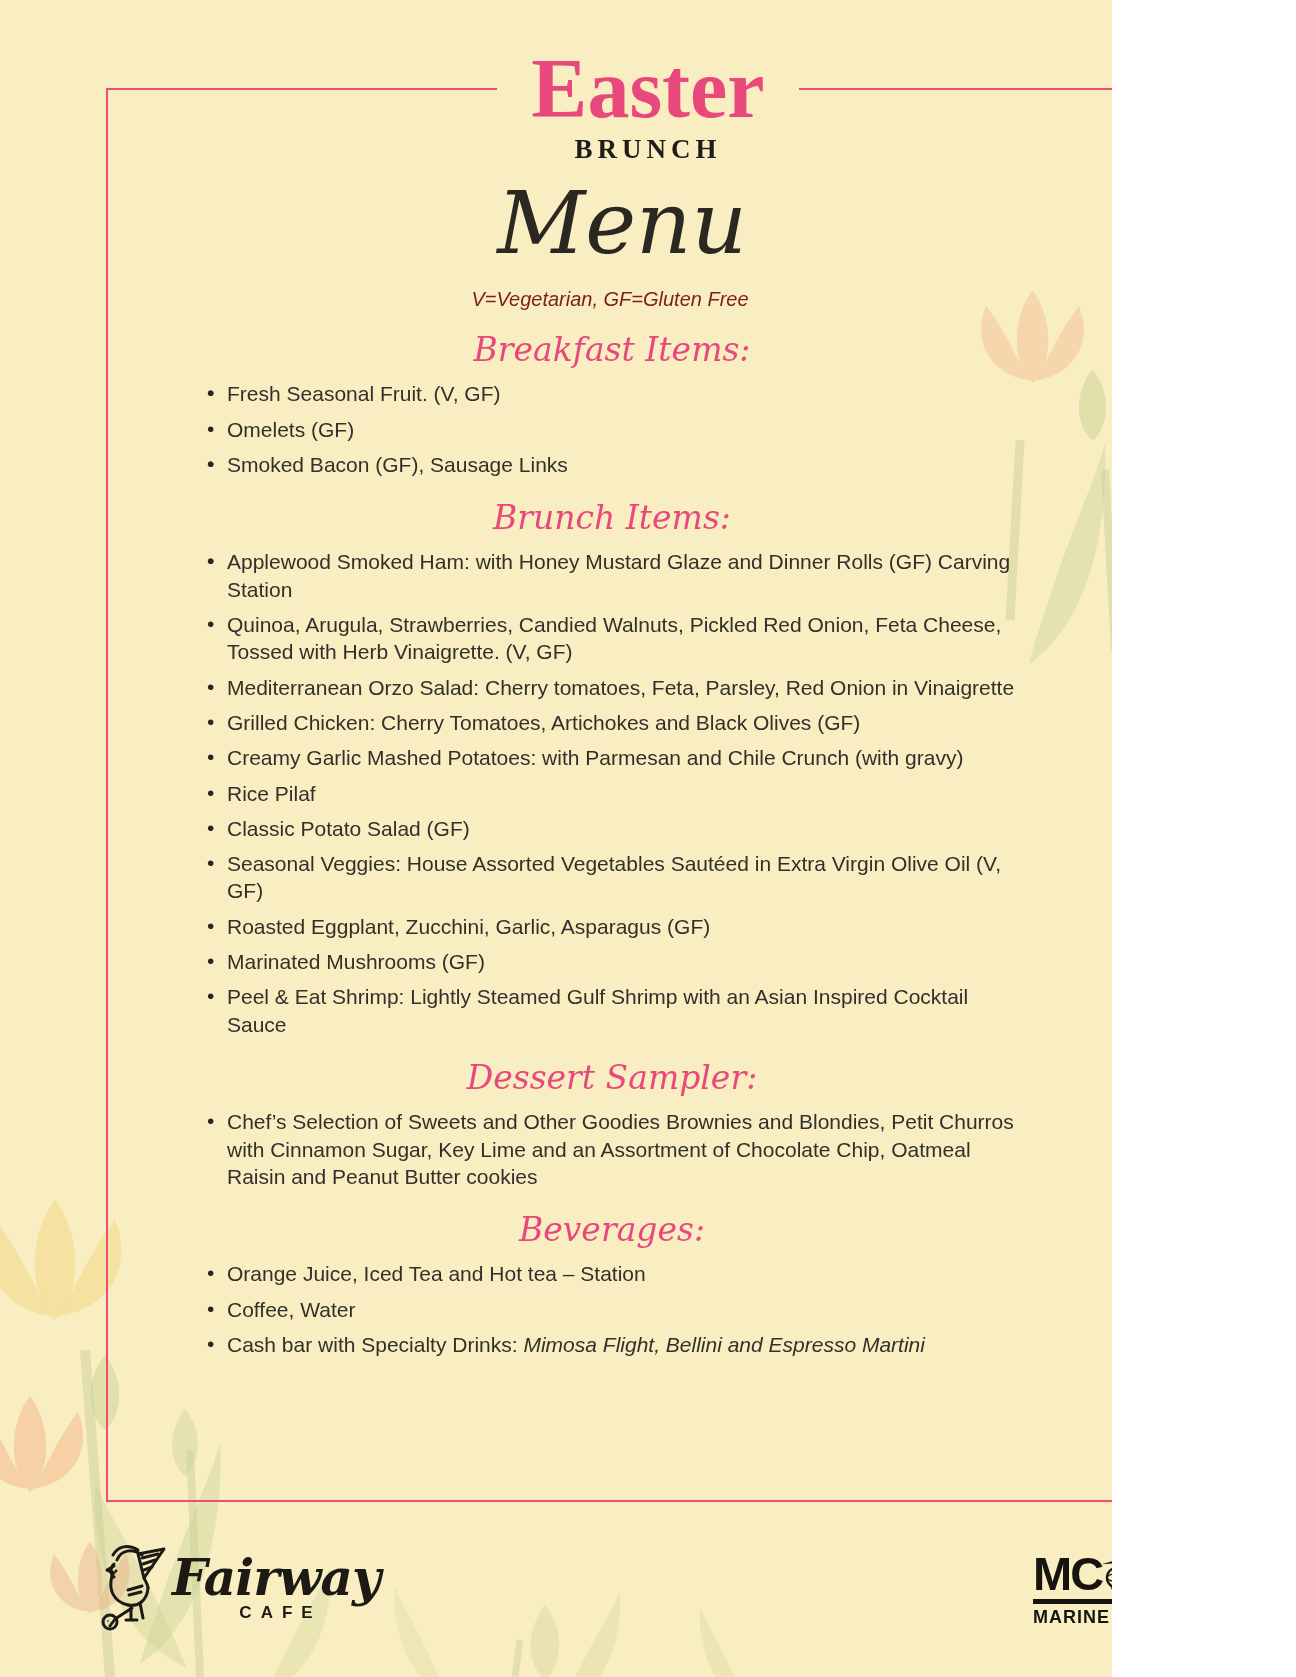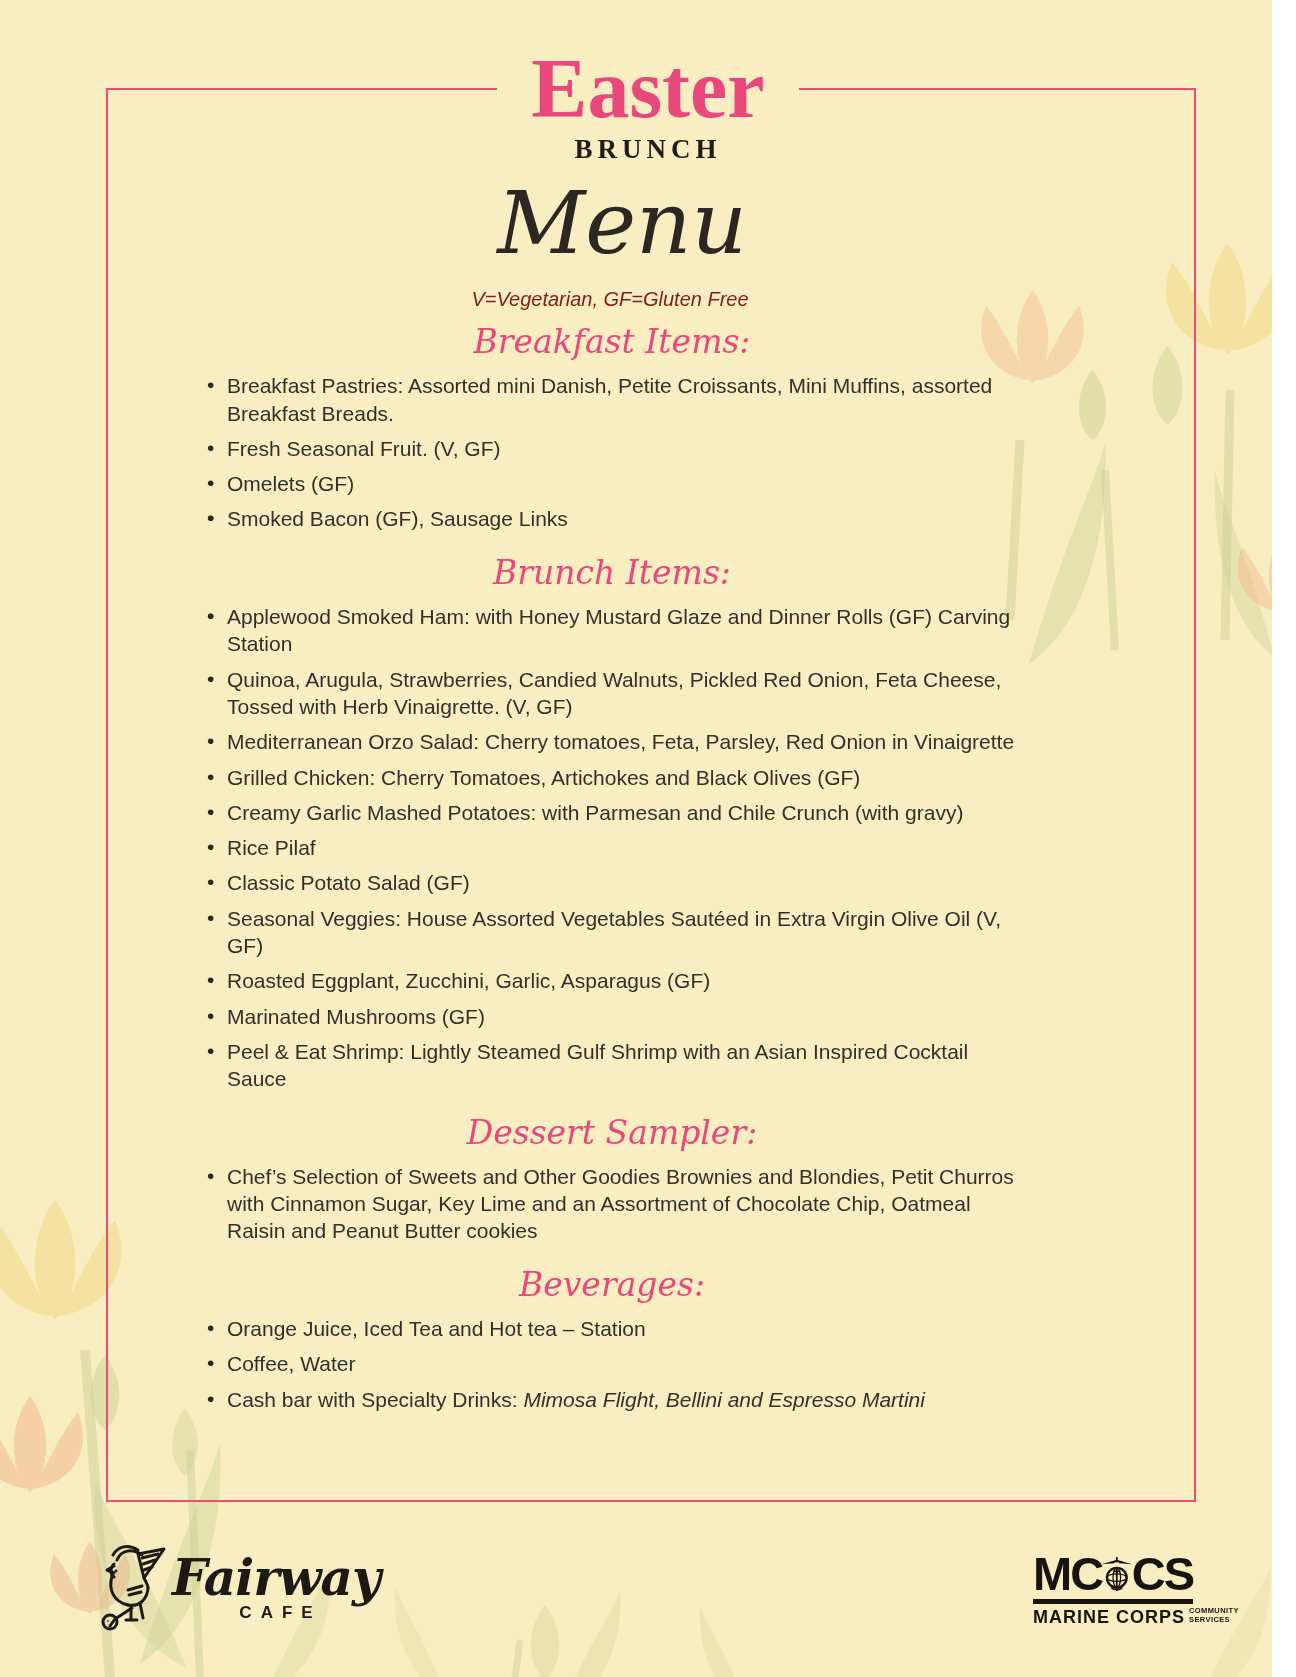--- a/index.html
+++ b/index.html
@@ -1,18 +1,18 @@
 <!DOCTYPE html>
 <html><head>
 <meta charset="utf-8">
 <style>
   html,body{margin:0;padding:0;}
   .page{
     position:relative;
-    width:1272px;height:1677px;
+    width:1112px;height:1677px;
     background:#f8eec1;
     overflow:hidden;
     font-family:"Liberation Sans", sans-serif;
     color:#33302c;
   }
   .bg-art{position:absolute;left:0;top:0;width:1296px;height:1677px;pointer-events:none;}
   .frame{
     position:absolute;left:106px;top:88px;width:1086px;height:1410px;
     border:2px solid #ee4d74;
   }
@@ -35,21 +35,21 @@
   .legend{
     position:absolute;left:0;top:288px;width:1220px;text-align:center;
     font-style:italic;font-size:20px;color:#7f1d1d;
   }
   .content{position:absolute;left:206px;top:320px;width:812px;}
   .sec-head{
     margin:22px 0 12px;text-align:center;
     font-family:"DejaVu Serif", serif;font-style:italic;font-weight:400;
     font-size:33px;line-height:1.1;color:#e8487c;
   }
-  .section:first-child .sec-head{margin-top:4px;}
+  .section:first-child .sec-head{margin-top:12px;}
   ul.items{list-style:none;margin:0;padding:0;}
   li.item{
     position:relative;padding-left:21px;margin-bottom:8px;
     font-size:21px;line-height:1.3;color:#33302c;
   }
   li.item .bullet{position:absolute;left:1px;top:-1px;color:#2b2823;}
   li.item em{font-style:italic;}
   
   .fairway{
     position:absolute;left:98px;top:1542px;
@@ -143,21 +143,20 @@
   <div class="legend">V=Vegetarian, GF=Gluten Free</div>
 
   <div class="content">
 
     <div class="section">
       <h2 class="sec-head">Breakfast Items:</h2>
       <ul class="items">
 
           <li class="item">
             <span class="bullet">•</span>
-            <span class="txt"><span>Breakfast Pastries: Assorted mini Danish, Petite Croissants, Mini Muffins, assorted Breakfast Breads.</span></span>
           </li>
 
           <li class="item">
             <span class="bullet">•</span>
             <span class="txt"><span>Fresh Seasonal Fruit.  (V, GF)</span></span>
           </li>
 
           <li class="item">
             <span class="bullet">•</span>
             <span class="txt"><span>Omelets (GF)</span></span>

